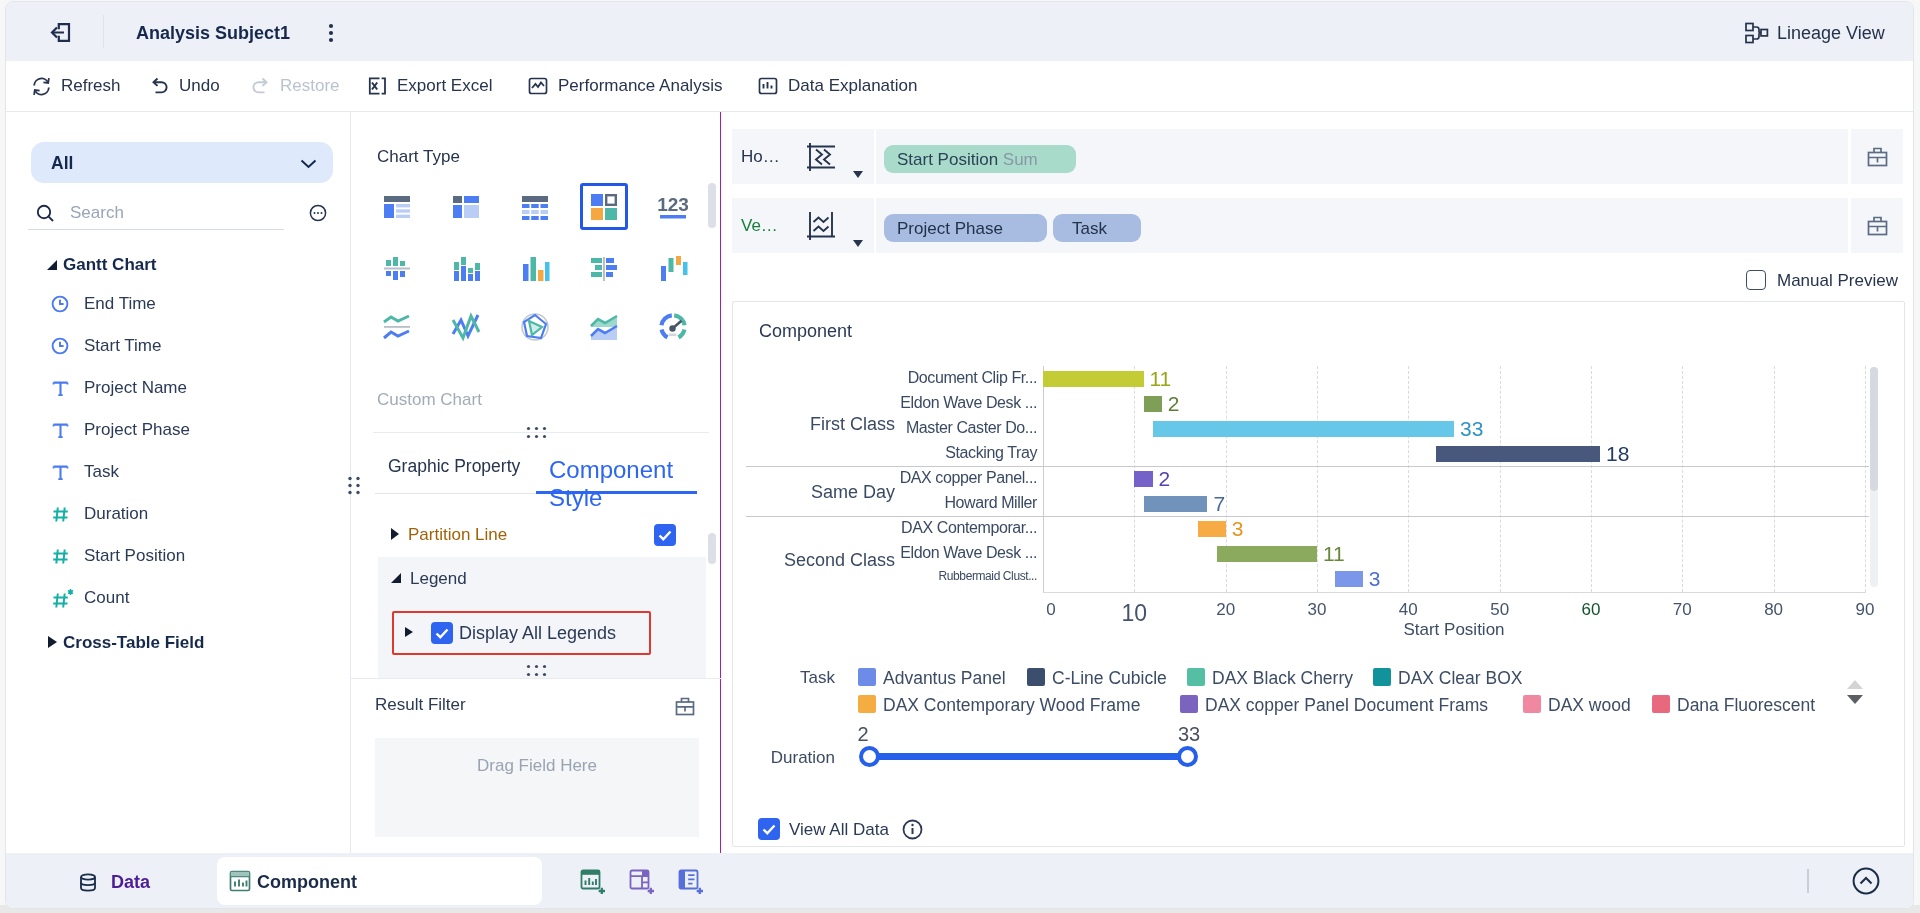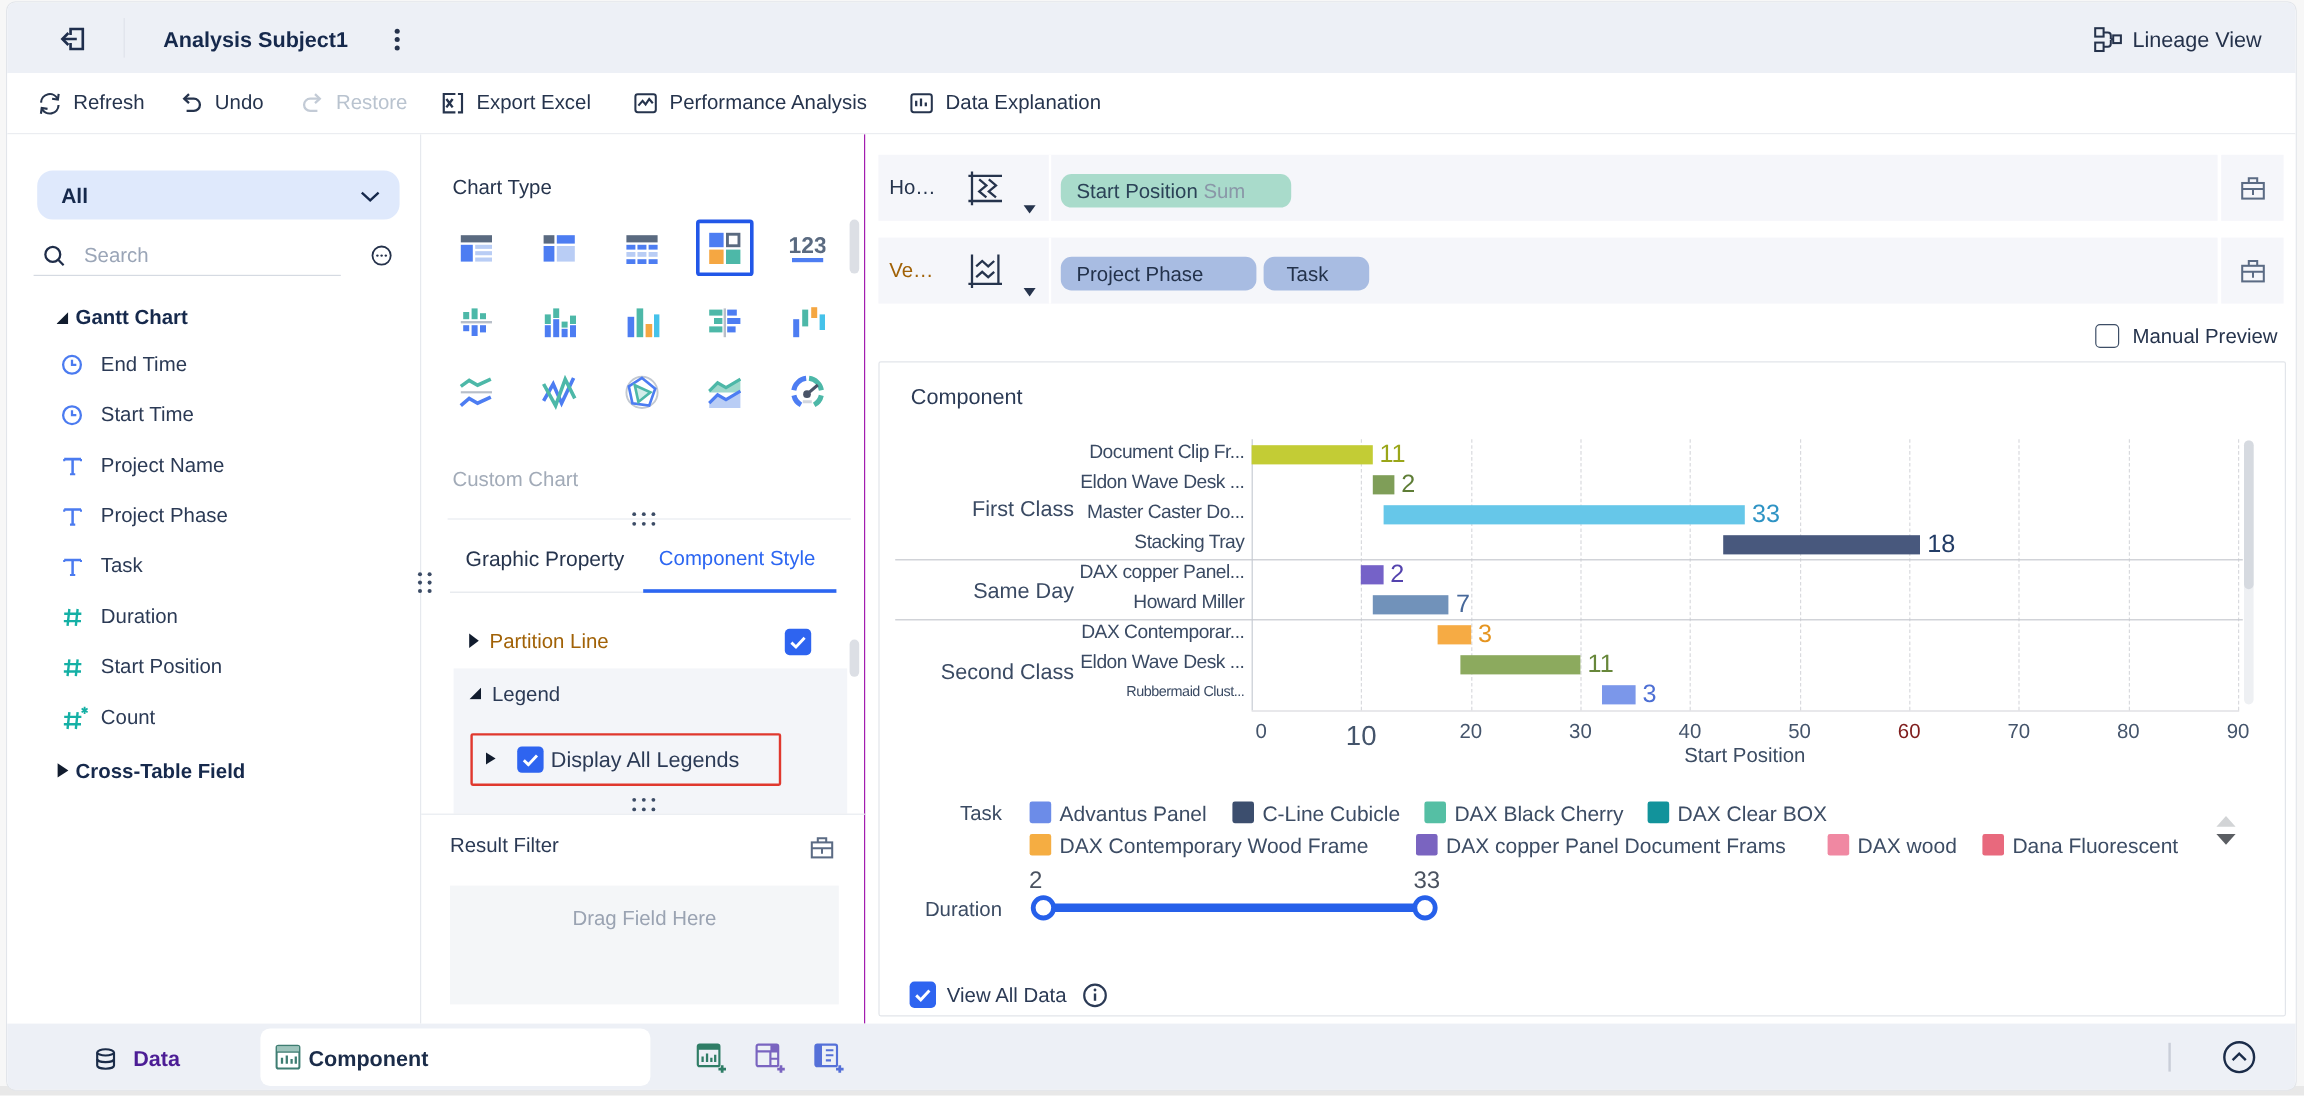--- a/index.html
+++ b/index.html
@@ -284,21 +284,21 @@
       <svg class="abs" style="left:175px;top:314px" width="21" height="13" viewBox="0 0 21 13" fill="#3c4c66">
         <circle cx="2.5" cy="2.5" r="1.6"></circle>
           <circle cx="10.5" cy="2.5" r="1.6"></circle>
           <circle cx="18.5" cy="2.5" r="1.6"></circle>
         <circle cx="2.5" cy="10.5" r="1.6"></circle>
           <circle cx="10.5" cy="10.5" r="1.6"></circle>
           <circle cx="18.5" cy="10.5" r="1.6"></circle>
       </svg>
 
       <div class="abs" style="left:37px;top:344px;font-size:17.5px;color:#26344d;">Graphic Property</div>
-      <div class="abs" style="left:198px;top:344px;font-size:17px;color:#2c66f2;">Component Style</div>
+      <div class="abs" style="left:198px;top:344px;font-size:24px;color:#2c66f2;">Component Style</div>
       <div class="abs" style="left:24px;top:381px;width:322px;height:1px;background:#e3e6ec;"></div>
       <div class="abs" style="left:185px;top:379px;width:161px;height:3px;background:#2c66f2;"></div>
 
       <div class="abs" style="left:40px;top:416px;width:0;height:0;border-top:6px solid transparent;border-bottom:6px solid transparent;border-left:8px solid #111c2e;"></div>
       <div class="abs" style="left:57px;top:413px;font-size:17px;color:#a16207;">Partition Line</div>
       <div class="cb abs" style="left:303px;top:412px;width:22px;height:22px;">
         <svg width="14" height="11" viewBox="0 0 14 11" fill="none" stroke="#fff" stroke-width="2.4">
             <path d="M1.5 5.5 L5.3 9.2 L12.5 1.5"></path>
           </svg>
       </div>
@@ -350,21 +350,21 @@
       <div class="abs" style="left:878px;top:33px;width:192px;height:28px;background:#a9dbcb;border-radius:9px;"></div>
       <div class="abs" style="left:891px;top:38px;font-size:17px;color:#2b4257;">Start Position <span style="color:#8a97a8">Sum</span></div>
       <svg class="abs" style="left:1861px;top:35px" width="21" height="20" viewBox="0 0 21 20" fill="none" stroke="#5b6b84" stroke-width="1.7">
         <rect x="1.5" y="5.5" width="18" height="13"></rect>
         <path d="M7 5.5 V1.5 H14 V5.5"></path>
         <path d="M1.5 10.5 H19.5 M10.5 10.5 V15.5"></path>
       </svg>
 
       <div class="abs" style="left:726px;top:86px;width:1116px;height:55px;background:#f5f6fa;"></div>
       <div class="abs" style="left:1845px;top:86px;width:52px;height:55px;background:#f5f6fa;"></div>
-      <div class="abs" style="left:735px;top:104px;font-size:17px;color:#a16207;">Ve…</div>
+      <div class="abs" style="left:735px;top:104px;font-size:17px;color:#15803d;">Ve…</div>
       <svg class="abs" style="left:797px;top:96px" width="36" height="36" viewBox="0 0 36 36" fill="none" stroke="#26344d" stroke-width="1.9">
         <path d="M7 4 V32 M29 4 V28 M4 28.5 H32"></path>
         <path d="M10.5 14 l5-4.5 l5 4.5 l5-4.5 M10.5 23 l5-4.5 l5 4.5 l5-4.5"></path>
       </svg>
       <div class="abs" style="left:847px;top:128px;width:0;height:0;border-left:5px solid transparent;border-right:5px solid transparent;border-top:7px solid #26344d;"></div>
       <div class="abs" style="left:868px;top:86px;width:2px;height:55px;background:#fff;"></div>
       <div class="abs" style="left:878px;top:102px;width:163px;height:28px;background:#a8bce2;border-radius:9px;"></div>
       <div class="abs" style="left:891px;top:107px;font-size:17px;color:#23324b;">Project Phase</div>
       <div class="abs" style="left:1047px;top:102px;width:88px;height:28px;background:#a8bce2;border-radius:9px;"></div>
       <div class="abs" style="left:1066px;top:107px;font-size:17px;color:#23324b;">Task</div>
@@ -422,21 +422,21 @@
       <div class="abs" style="left:860px;top:457.0px;width:171px;text-align:right;font-size:12px;letter-spacing:-0.4px;color:#3a4a63;">Rubbermaid Clust...</div>
       <div class="abs" style="left:730px;top:301.5px;width:159px;text-align:right;font-size:18px;color:#3a4a63;">First Class</div>
       <div class="abs" style="left:730px;top:369.5px;width:159px;text-align:right;font-size:18px;color:#3a4a63;">Same Day</div>
       <div class="abs" style="left:730px;top:437.5px;width:159px;text-align:right;font-size:18px;color:#3a4a63;">Second Class</div>
       <div class="abs" style="left:1020.0px;top:488px;width:50px;text-align:center;font-size:17px;color:#44546b;">0</div>
       <div class="abs" style="left:1103.3px;top:488px;width:50px;text-align:center;font-size:23px;color:#44546b;">10</div>
       <div class="abs" style="left:1194.7px;top:488px;width:50px;text-align:center;font-size:17px;color:#44546b;">20</div>
       <div class="abs" style="left:1286.0px;top:488px;width:50px;text-align:center;font-size:17px;color:#44546b;">30</div>
       <div class="abs" style="left:1377.3px;top:488px;width:50px;text-align:center;font-size:17px;color:#44546b;">40</div>
       <div class="abs" style="left:1468.7px;top:488px;width:50px;text-align:center;font-size:17px;color:#44546b;">50</div>
-      <div class="abs" style="left:1560.0px;top:488px;width:50px;text-align:center;font-size:17px;color:#7f1d1d;">60</div>
+      <div class="abs" style="left:1560.0px;top:488px;width:50px;text-align:center;font-size:17px;color:#14532d;">60</div>
       <div class="abs" style="left:1651.3px;top:488px;width:50px;text-align:center;font-size:17px;color:#44546b;">70</div>
       <div class="abs" style="left:1742.6px;top:488px;width:50px;text-align:center;font-size:17px;color:#44546b;">80</div>
       <div class="abs" style="left:1834.0px;top:488px;width:50px;text-align:center;font-size:17px;color:#44546b;">90</div>
       <div class="abs" style="left:1348px;top:508px;width:200px;text-align:center;font-size:17px;color:#3c4c63;">Start Position</div>
       <div class="abs" style="left:1864px;top:255px;width:8px;height:220px;background:#eef0f3;border-radius:4px;"></div>
       <div class="abs" style="left:1864px;top:255px;width:8px;height:124px;background:#d6dae0;border-radius:4px;"></div>
       <div class="abs" style="left:760px;top:556px;width:69px;text-align:right;font-size:17px;color:#3b4b63;">Task</div>
       <div class="abs" style="left:852px;top:556px;width:18px;height:18px;background:#6c8ce8;border-radius:2px;"></div>
       <div class="abs" style="left:877px;top:556px;font-size:17.5px;color:#3c4c64;">Advantus Panel</div>
       <div class="abs" style="left:1021px;top:556px;width:18px;height:18px;background:#3c4e6e;border-radius:2px;"></div>

